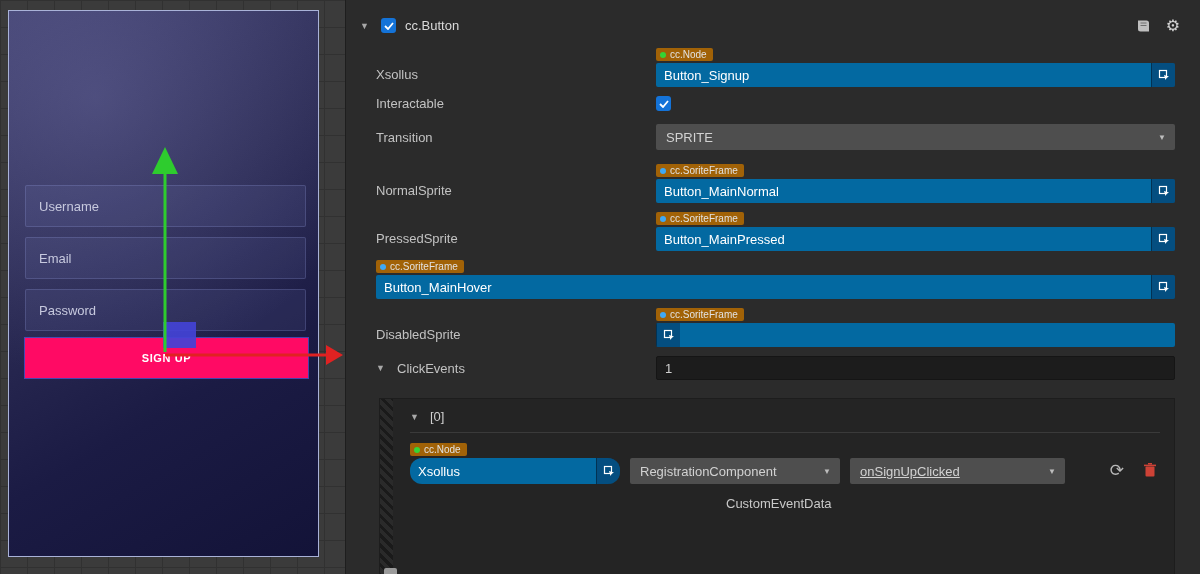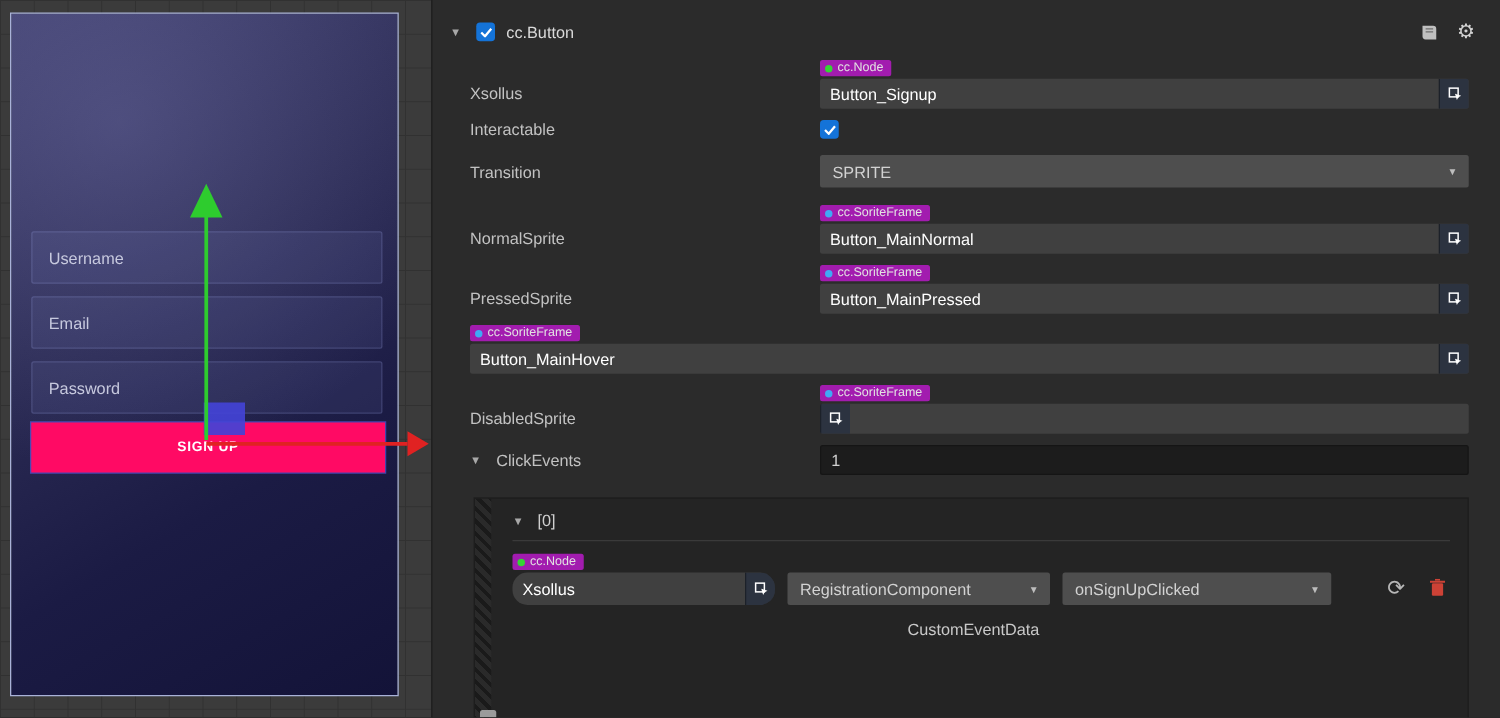--- a/index.html
+++ b/index.html
@@ -67,30 +67,30 @@
   .rows { padding-top:10px; }
   .row { display:flex; align-items:flex-end; padding:0 25px 0 30px; margin-bottom:9px; }
   .row.center { align-items:center; }
   .row-label { width:280px; font-size:13px; color:#c2c2c2; padding-bottom:5px; }
   .row.center .row-label { padding-bottom:0; }
   .row-label.with-tri { display:flex; align-items:center; gap:9px; }
 
   .field-stack { flex:1; display:flex; flex-direction:column; align-items:flex-start; }
   .ref-tag {
     display:inline-flex; align-items:center;
-    background:#a21caf; border-radius:2px; padding:1px 6px 1px 4px;
+    background:#a16207; border-radius:2px; padding:1px 6px 1px 4px;
     margin-bottom:2px; font-size:10px; color:#e2e2e2;
   }
   .dot { width:6px; height:6px; border-radius:50%; margin-right:4px; }
   .dot.green { background:#35d435; }
   .dot.blue  { background:#3fa9f5; }
 
   .ref-field {
     display:flex; align-items:center; width:100%; height:24px;
-    background:#404040; border-radius:2px; overflow:hidden; cursor:pointer;
+    background:#0369a1; border-radius:2px; overflow:hidden; cursor:pointer;
   }
   .ref-text { flex:1; padding-left:8px; font-size:13px; color:#ffffff; white-space:nowrap; }
   .picker {
     width:24px; height:100%; flex:0 0 24px;
     background:rgba(8,28,66,0.35); border:none;
     border-left:1px solid rgba(0,0,0,0.35);
     display:flex; align-items:center; justify-content:center; cursor:pointer;
   }
 
   .dropdown {
@@ -118,21 +118,21 @@
   }
   .sub-header {
     display:flex; align-items:center; gap:8px;
     font-size:13px; color:#cfcfcf; padding-bottom:8px;
     border-bottom:1px solid #3a3a3a;
   }
   .event-row { display:flex; align-items:flex-end; gap:10px; margin-top:10px; }
   .node-stack { width:210px; flex:0 0 210px; display:flex; flex-direction:column; align-items:flex-start; }
   .node-stack .ref-field { height:26px;border-radius:12px; }
   .dd-component { width:210px; flex:0 0 210px; }
-  .dd-handler   { width:215px; flex:0 0 215px; }
+  .dd-handler   { width:215px; flex:0 0 215px;text-decoration:underline; }
   .refresh-btn { margin-left:auto; font-size:17px; color:#b8b8b8; background:none; border:none; cursor:pointer; padding-bottom:3px; }
   .trash-btn { background:none; border:none; cursor:pointer; padding:0 4px 4px 10px; }
 
   .custom-row { display:flex; align-items:center; gap:12px; margin-top:12px;flex-direction:column; }
   .custom-label { width:118px; flex:0 0 118px; font-size:13px; color:#c9c9c9; }
   .custom-input {
     flex:1; height:22px; margin-right:40px;
     background:#1b1b1b; border:1px solid #141414; border-radius:2px;
     color:#dddddd; font-size:12px; padding:0 6px; font-family:inherit;
   }

